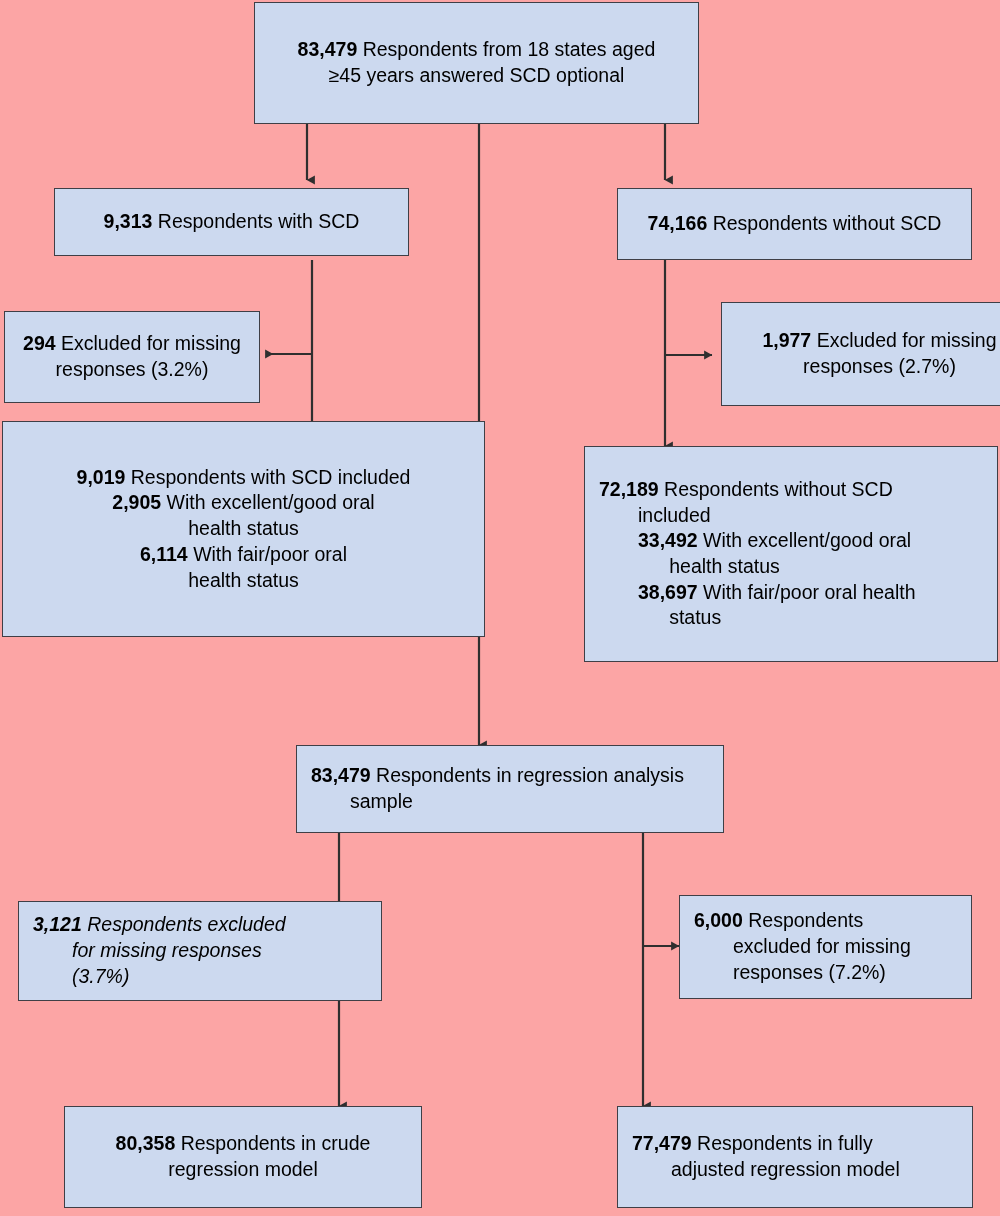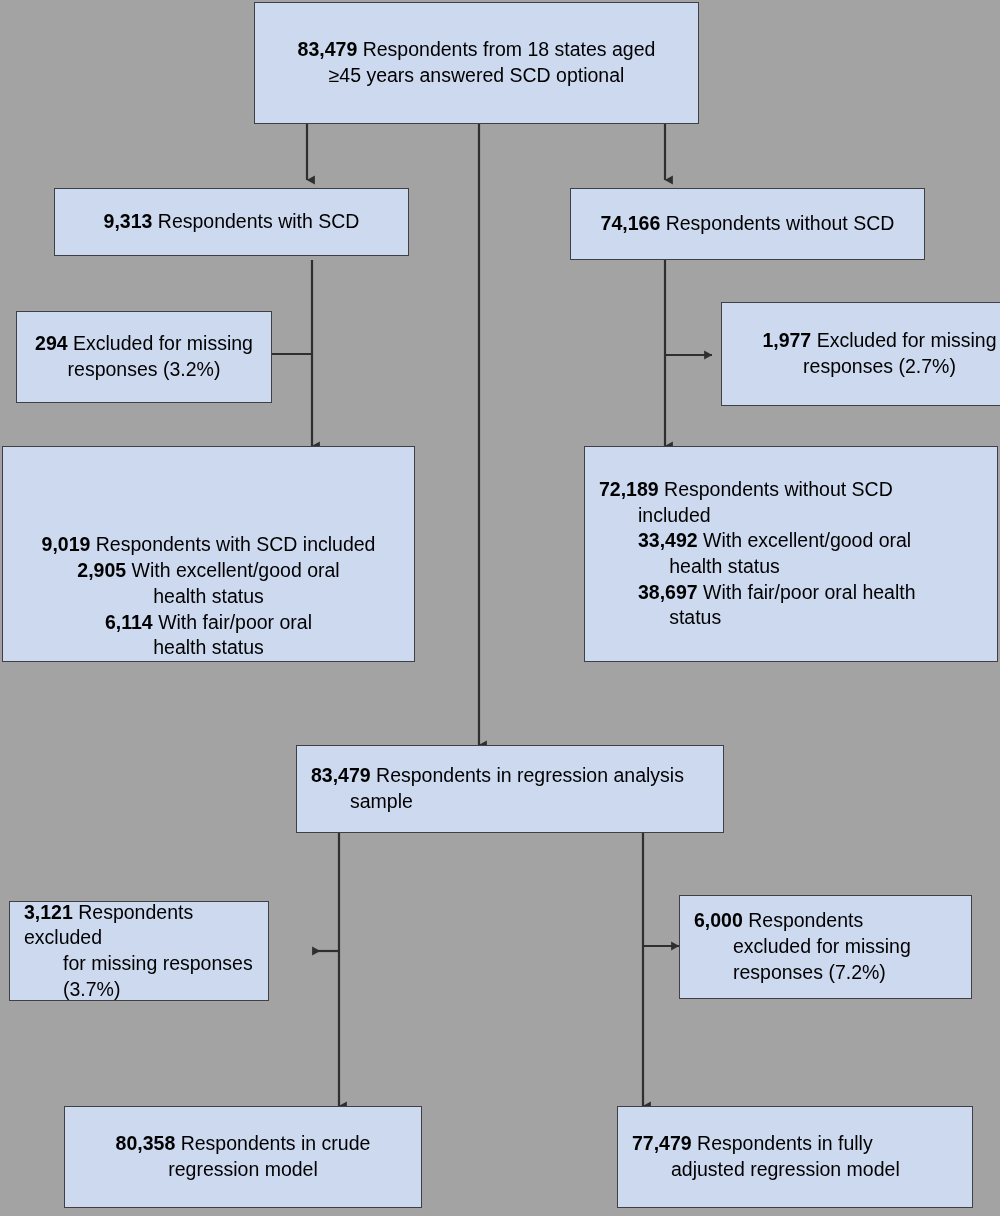--- a/index.html
+++ b/index.html
@@ -4,21 +4,21 @@
 <style>
   html, body {
     margin: 0;
     padding: 0;
     background: #ffffff;
   }
   #flow {
     position: relative;
     width: 1000px;
     height: 1216px;
-    background: #a3a3a3;
+    background: #fca5a5;
     font-family: "Liberation Sans", sans-serif;
     overflow: hidden;
   }
   .box {
     position: absolute;
     box-sizing: border-box;
     background: #ccd9ef;
     border: 1.5px solid #3f3f46;
     display: flex;
     flex-direction: column;
@@ -95,41 +95,41 @@
       <span class="line">≥45 years answered SCD optional</span>
     </div>
   </div>
 
   <div class="box" style="left:54px; top:188px; width:355px; height:68px;">
     <div class="pad ctr">
       <span class="line"><b>9,313</b> <span>Respondents with SCD</span></span>
     </div>
   </div>
 
-  <div class="box" style="left:570px; top:188px; width:355px; height:72px;">
+  <div class="box" style="left:617px; top:188px; width:355px; height:72px;">
     <div class="pad ctr">
       <span class="line"><b>74,166</b> <span>Respondents without SCD</span></span>
     </div>
   </div>
 
-  <div class="box" style="left:16px; top:311px; width:256px; height:92px;">
+  <div class="box" style="left:4px; top:311px; width:256px; height:92px;">
     <div class="pad ctr">
       <span class="line"><b>294</b> <span>Excluded for missing</span></span>
       <span class="line">responses (3.2%)</span>
     </div>
   </div>
 
   <div class="box" style="left:721px; top:302px; width:317px; height:104px;">
     <div class="pad ctr">
       <span class="line"><b>1,977</b> <span>Excluded for missing</span></span>
       <span class="line">responses (2.7%)</span>
     </div>
   </div>
 
-  <div class="box" style="left:2px; top:446px; width:413px; height:216px;justify-content:flex-end;">
+  <div class="box" style="left:2px; top:421px; width:483px; height:216px;">
     <div class="pad ctr">
       <span class="line"><b>9,019</b> <span>Respondents with SCD included</span></span>
       <span class="line"><b>2,905</b> <span>With excellent/good oral</span></span>
       <span class="line">health status</span>
       <span class="line"><b>6,114</b> <span>With fair/poor oral</span></span>
       <span class="line">health status</span>
     </div>
   </div>
 
   <div class="box" style="left:584px; top:446px; width:414px; height:216px;">
@@ -143,21 +143,21 @@
     </div>
   </div>
 
   <div class="box" style="left:267px; top:745px; width:428px; height:88px;margin-left:29px;">
     <div class="pad lft">
       <span class="line"><b>83,479</b> <span>Respondents in regression analysis</span></span>
       <span class="hang">sample</span>
     </div>
   </div>
 
-  <div class="box" style="left:9px; top:901px; width:260px; height:100px;">
+  <div class="box" style="left:18px; top:901px; width:364px; height:100px;font-style:italic;">
     <div class="pad lft">
       <span class="line"><b>3,121</b> <span>Respondents excluded</span></span>
       <span class="hang">for missing responses</span>
       <span class="hang">(3.7%)</span>
     </div>
   </div>
 
   <div class="box" style="left:679px; top:895px; width:293px; height:104px;">
     <div class="pad lft">
       <span class="line"><b>6,000</b> <span>Respondents</span></span>

